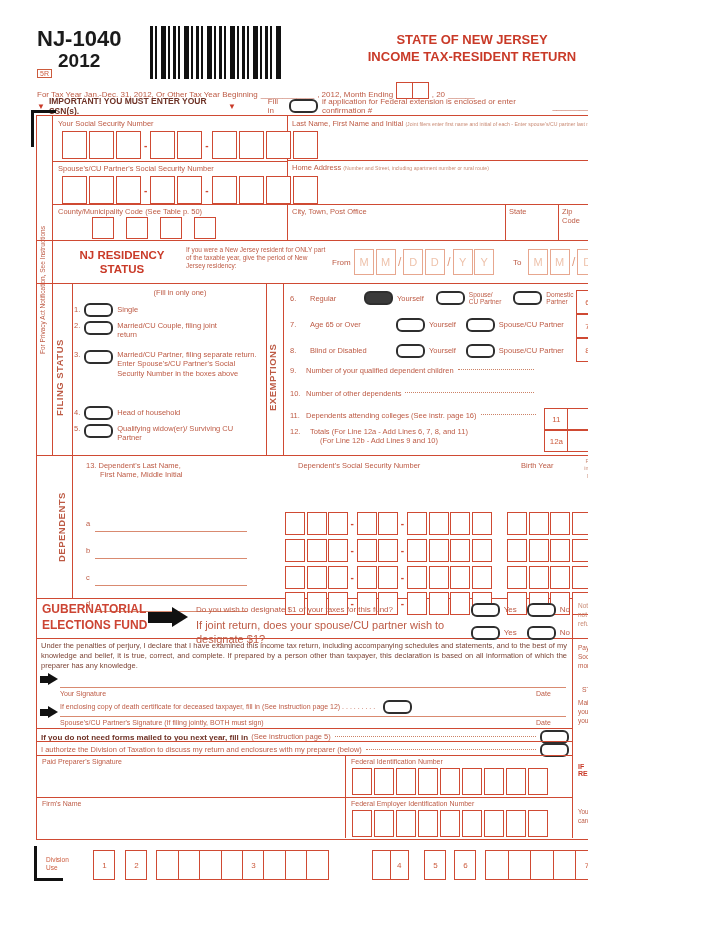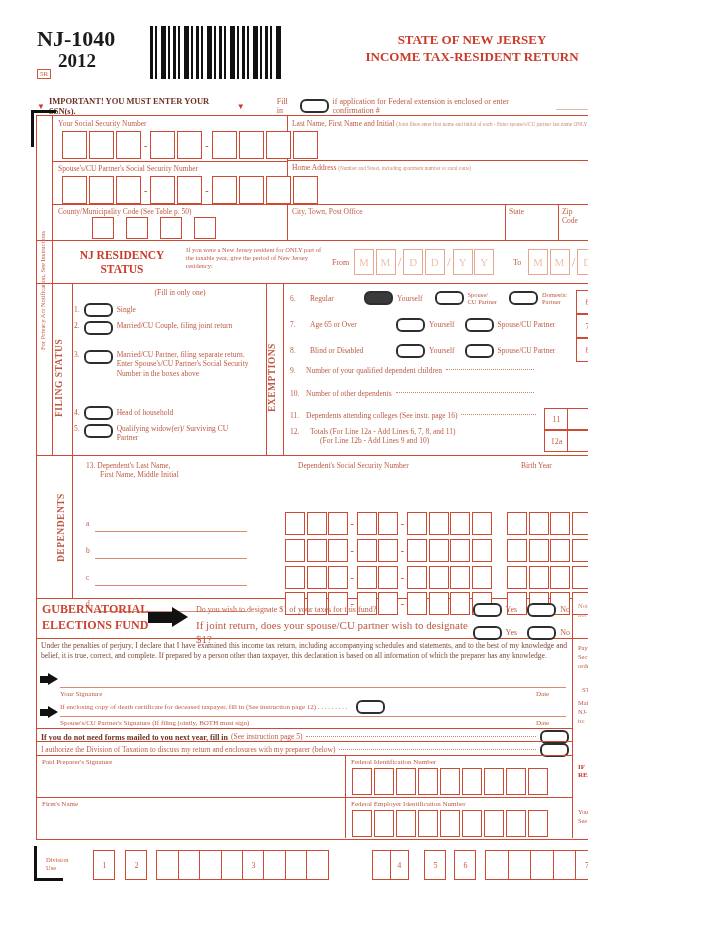--- a/index.html
+++ b/index.html
@@ -1,16 +1,16 @@
 <!DOCTYPE html>
 <html><head>
 <meta charset="utf-8">
 <style>
   html,body{margin:0;padding:0;background:#fff}
-  #page{position:relative;width:588px;height:931px;background:#fff;font-family:Liberation Serif, serif;overflow:hidden}
+  #page{position:relative;width:588px;height:931px;background:#fff;font-family:Liberation Sans, sans-serif;overflow:hidden}
   .abs{position:absolute}
   .hl{position:absolute;background:#cf4a33;height:1.3px}
   .vl{position:absolute;background:#cf4a33;width:1.3px}
   .lbl{position:absolute;color:#bd5a44;font-size:7.5px;line-height:1.25}
   .note{color:#c98a74;font-size:5.2px}
   .boldred{color:#c93a28;font-weight:bold}
   .blk{color:#1b1b1b}
   .bxrow{position:absolute;display:flex;align-items:center}
   .inrow{display:flex;align-items:center}
   .bx{width:23px;height:26px;border:1.6px solid #cf4a33;background:#fff;margin-right:2px}
@@ -39,20 +39,31 @@
   <div class="abs blk" style="left:37px;top:26px;font-size:22px;font-weight:bold">NJ-1040</div>
   <div class="abs blk" style="left:58px;top:50px;font-size:19px;font-weight:bold">2012</div>
   <div class="barcode"></div>
   <div class="abs boldred" style="left:352px;top:32px;width:240px;text-align:center;font-size:13px;line-height:1.3">
     <div>STATE OF NEW JERSEY</div>
     <div>INCOME TAX-RESIDENT RETURN</div>
   </div>
   <div class="abs blk" style="left:601px;top:58px;font-size:15px;font-weight:bold;letter-spacing:1px">WEB</div>
   <div class="abs" style="left:37px;top:69px;font-size:7px;color:#cc5b3d;border:1px solid #cc5b3d;padding:0 2px">5R</div>
 
+  <div class="flexrow" style="left:37px;top:82px;color:#bd5a44;font-size:8px;gap:3px">
+    <span>For Tax Year Jan.-Dec. 31, 2012, Or Other Tax Year Beginning</span>
+    <span>____________</span>
+    <span>, 2012, Month Ending</span>
+    <span class="inrow">
+        <span style="display:inline-block;width:15px;height:15px;border:1.5px solid #cf4a33"></span>
+        <span style="display:inline-block;width:15px;height:15px;border:1.5px solid #cf4a33;margin-left:-1.5px"></span>
+      </span>
+    <span>, 20</span>
+    <span>______</span>
+  </div>
 
   <div class="flexrow" style="left:37px;top:96px;font-size:8.5px;gap:4px;align-items:center">
     <span style="color:#c93a28;font-size:8px">▼</span>
     <span style="color:#6e3226;font-weight:bold">IMPORTANT! YOU MUST ENTER YOUR SSN(s).</span>
     <span style="color:#c93a28;font-size:8px">▼</span>
     <span style="color:#bd5a44;font-size:8px;margin-left:28px">Fill in</span>
     <span class="oval"></span>
     <span style="color:#bd5a44;font-size:8px">if application for Federal extension is enclosed or enter confirmation #</span>
     <span style="color:#bd5a44;font-size:8px">________</span>
   </div>

